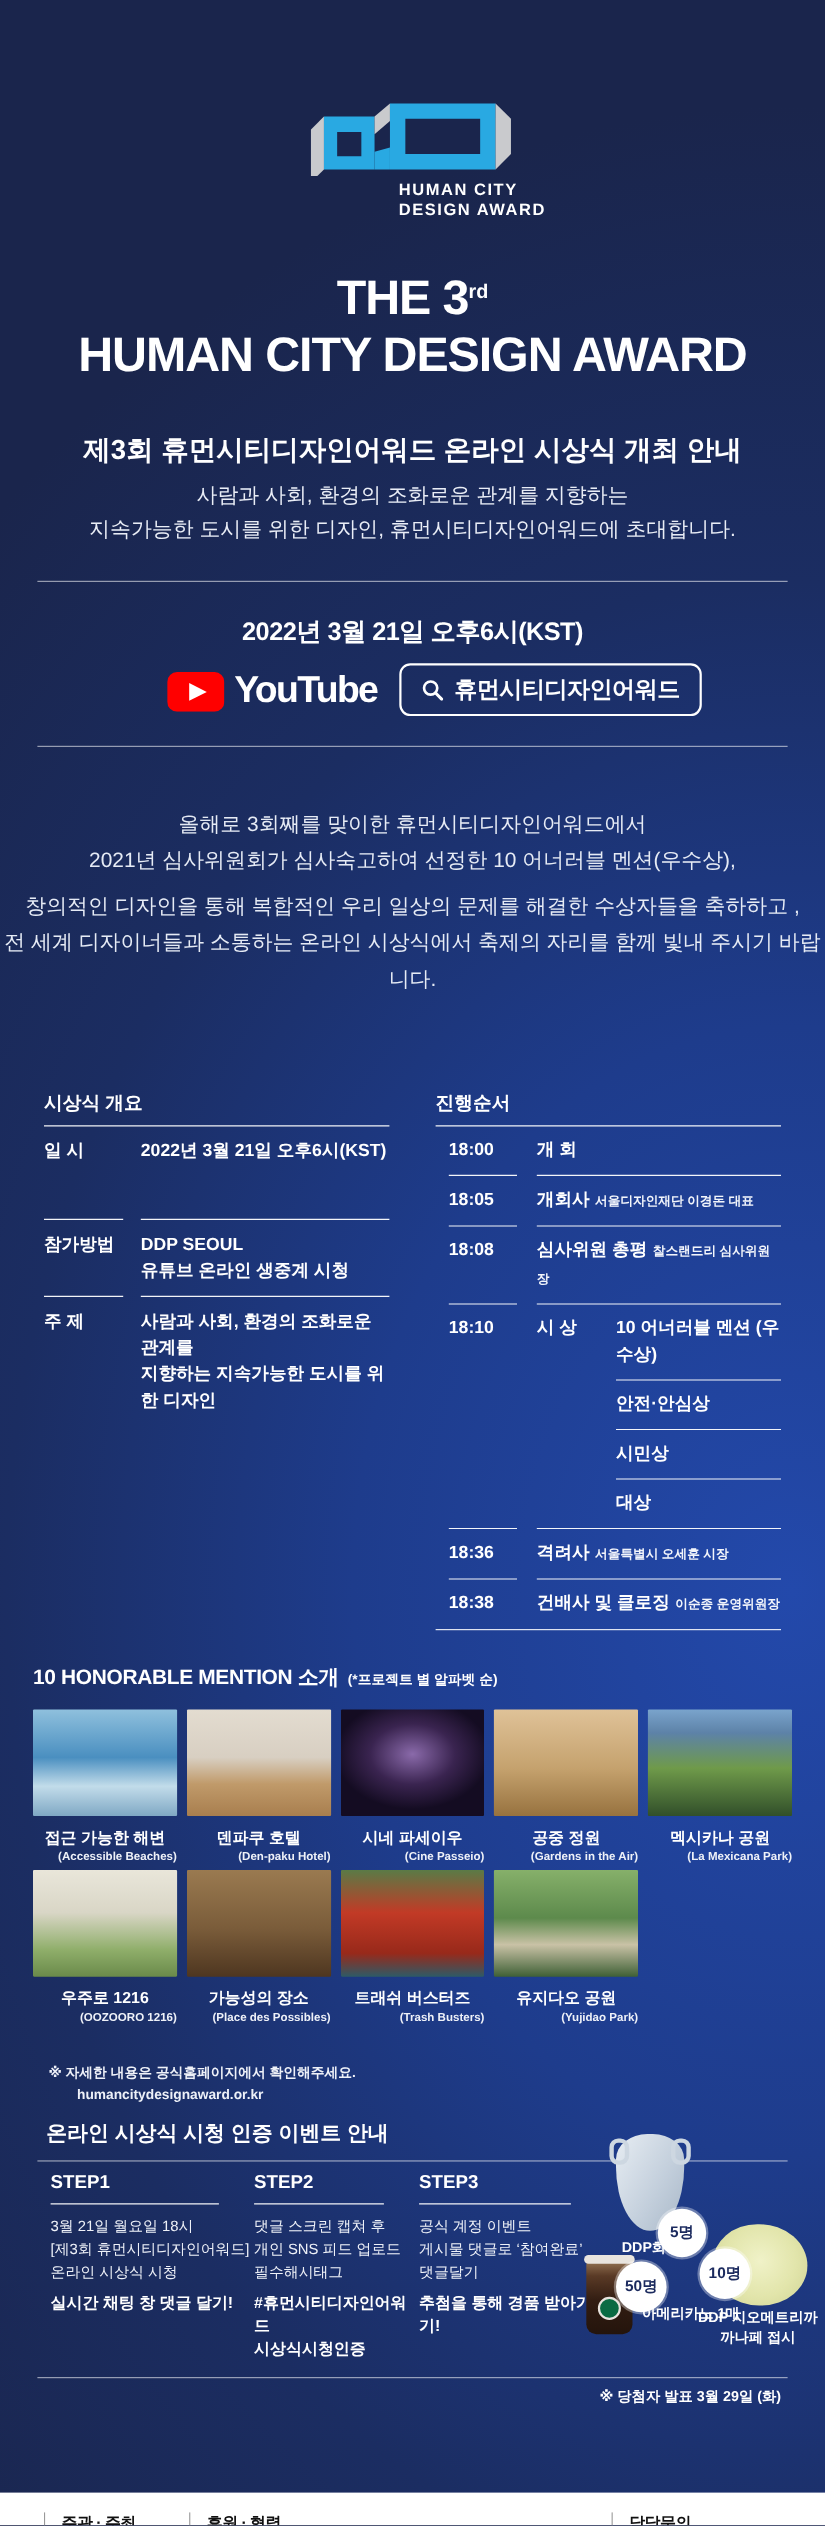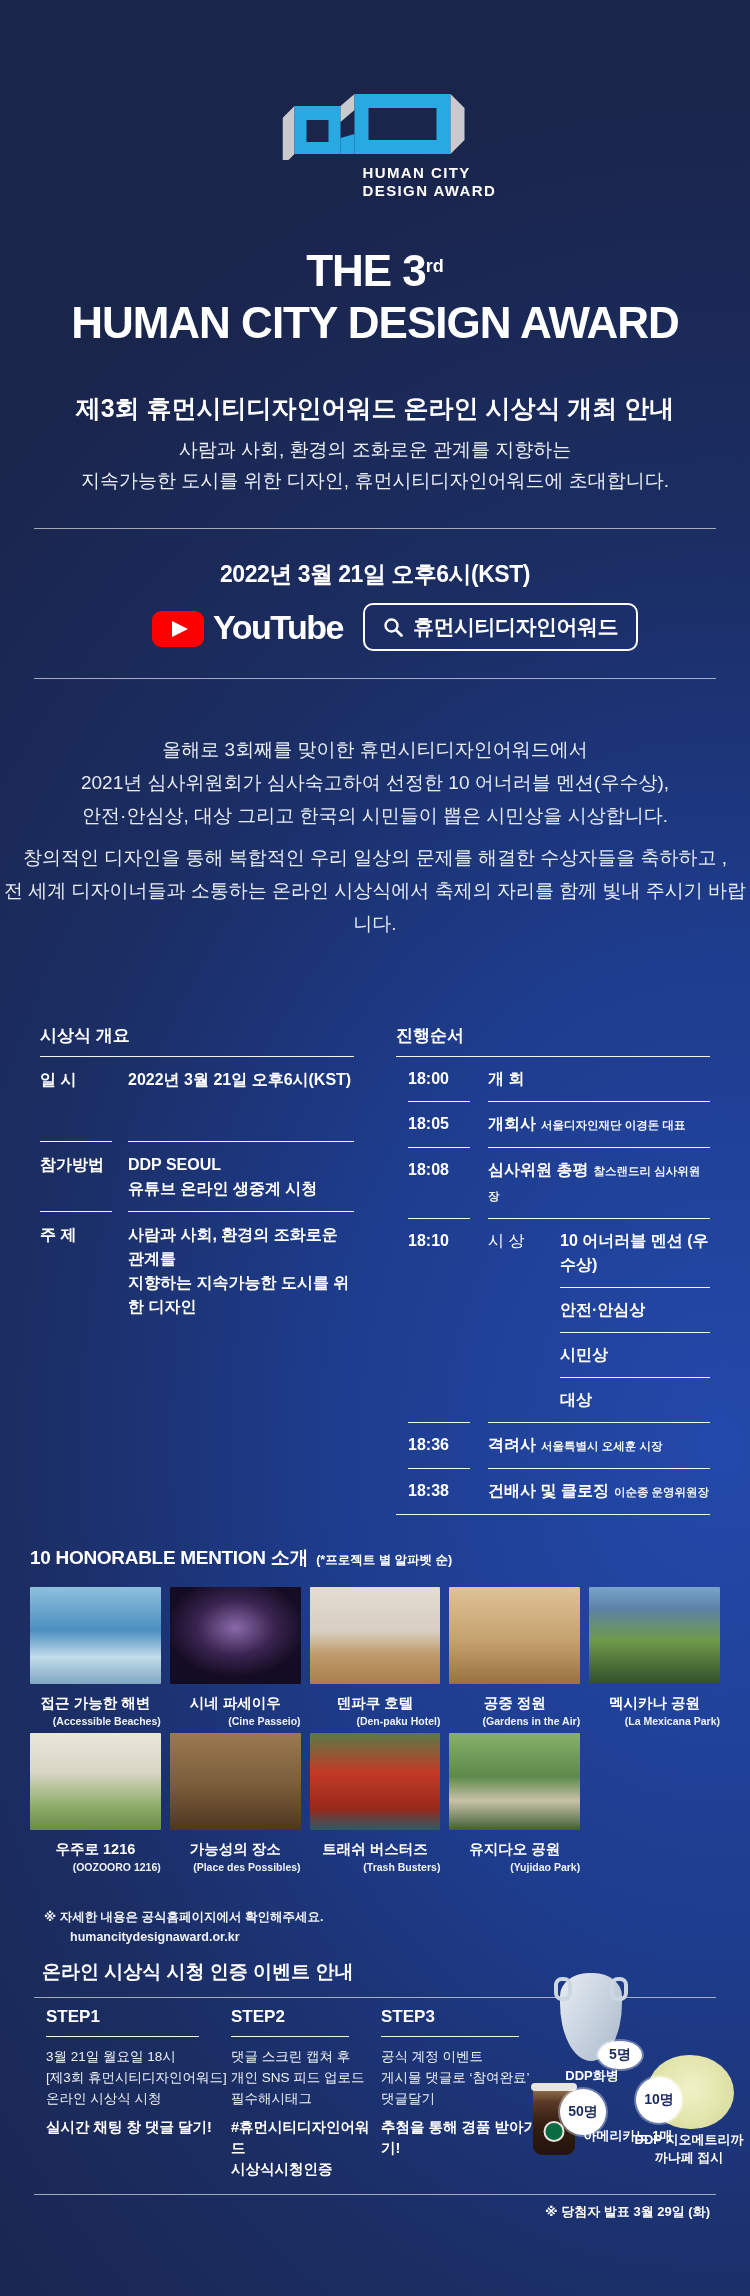--- a/index.html
+++ b/index.html
@@ -44,21 +44,21 @@
   .orow.tall{min-height:84px;}
   .orow.mid{min-height:70px;}
   .orow.bordered .lbl,.orow.bordered .val{border-top:1px solid rgba(255,255,255,.95);}
   .srow{display:flex;gap:18px;margin-left:12px;}
   .srow .time{width:62px;flex:none;font-size:16px;font-weight:bold;padding:10px 0;line-height:24px;}
   .srow .body{flex:1;padding:10px 0;line-height:24px;}
   .srow.bordered .time,.srow.bordered .body{border-top:1px solid rgba(255,255,255,.95);}
   .srow .t{font-size:16px;font-weight:bold;}
   .srow .sub{font-size:11.5px;font-weight:600;margin-left:5px;color:#f2f5fb;}
   .aw{display:flex;gap:16px;padding:0;}
-  .aw-title{width:56px;flex:none;font-size:16px;font-weight:normal;padding-top:10px;}
+  .aw-title{width:56px;flex:none;font-size:16px;font-weight:bold;padding-top:10px;}
   .aw-items{flex:1;}
   .aw-item{font-size:16px;font-weight:bold;padding:10px 0;line-height:24px;}
   .aw-item + .aw-item{border-top:1px solid rgba(255,255,255,.95);}
   .sch-end{height:1px;background:rgba(255,255,255,.95);}
   
   .mentions{margin-top:30px;padding:0 30px;}
   .m-head{font-size:19px;font-weight:bold;letter-spacing:-0.3px;}
   .m-head .note{font-size:12.5px;font-weight:bold;margin-left:8px;letter-spacing:0;}
   .m-grid{margin-top:16px;display:grid;grid-template-columns:repeat(5,1fr);gap:6px 9px;}
   .m-card{text-align:center;}
@@ -92,21 +92,21 @@
   .prizes{position:absolute;top:0;left:0;width:100%;height:100%;pointer-events:none;}
   .vase{position:absolute;left:560px;top:14px;width:62px;height:88px;background:linear-gradient(120deg,#e7edf3 0%,#c2cedb 60%,#a9b8c8 100%);border-radius:46% 46% 50% 50% / 26% 26% 66% 66%;}
   .vase::before,.vase::after{content:"";position:absolute;top:4px;width:10px;height:16px;border:4px solid #cdd7e1;border-radius:8px;}
   .vase::before{left:-6px;}
   .vase::after{right:-6px;}
   .plate{position:absolute;left:648px;top:96px;width:86px;height:74px;background:radial-gradient(circle at 50% 45%,#f0f2c8 0%,#e2e5ab 55%,#cfd394 100%);border-radius:48% 52% 50% 50%;}
   .cup{position:absolute;left:533px;top:128px;width:42px;height:68px;border-radius:5px 5px 9px 9px;background:linear-gradient(180deg,#9a7a58 0%,#5a3a26 22%,#321d12 55%,#24140c 100%);}
   .cup .cap{position:absolute;top:-4px;left:-2px;right:-2px;height:8px;background:#e8e4de;border-radius:4px;}
   .cup .logo{position:absolute;left:50%;top:34px;transform:translateX(-50%);width:17px;height:17px;border-radius:50%;background:#0a6b43;border:2px solid #e8e4de;}
   .badge{position:absolute;background:#fff;border-radius:50%;display:flex;align-items:center;justify-content:center;color:#1b2a5e;font-weight:bold;font-size:14px;box-shadow:0 0 0 2px rgba(255,255,255,.35);}
-  .b5{left:598px;top:82px;width:44px;height:28px;}
+  .b5{left:598px;top:82px;width:44px;height:44px;}
   .b10{left:636px;top:118px;width:46px;height:46px;}
   .b50{left:560px;top:130px;width:46px;height:46px;}
   .prize-name{position:absolute;text-align:center;font-size:13px;font-weight:bold;white-space:pre-line;line-height:18px;}
   .pn-vase{left:548px;top:108px;width:88px;}
   .pn-plate{left:624px;top:172px;width:130px;}
   .pn-cup{left:568px;top:168px;width:120px;}
   
   .footer{background:#fff;color:#111;height:184px;display:flex;padding:18px 0 0 40px;box-sizing:border-box;}
   .f-col{border-left:1px solid #9a9a9a;padding-left:15px;}
   .f-h{font-size:14.5px;font-weight:bold;letter-spacing:-0.5px;}
@@ -160,21 +160,20 @@
         <span class="q">휴먼시티디자인어워드</span>
       </div>
     </div>
   </section>
   <div class="hr"></div>
 
   <section class="intro">
     <div class="p1">
       <div class="ln">올해로 3회째를 맞이한 휴먼시티디자인어워드에서</div>
       <div class="ln">2021년 심사위원회가 심사숙고하여 선정한 10 어너러블 멘션(우수상),</div>
-      <div class="ln">안전·안심상, 대상 그리고 한국의 시민들이 뽑은 시민상을 시상합니다.</div>
     </div>
     <div class="p2">
       <div class="ln">창의적인 디자인을 통해 복합적인 우리 일상의 문제를 해결한 수상자들을 축하하고 ,</div>
       <div class="ln">전 세계 디자이너들과 소통하는 온라인 시상식에서 축제의 자리를 함께 빛내 주시기 바랍니다.</div>
     </div>
   </section>
 
   <section class="overview">
     <div class="ov-col">
       <div class="sec-h">시상식 개요</div>
@@ -235,28 +234,28 @@
 
   <section class="mentions">
     <div class="m-head"><span>10 HONORABLE MENTION 소개</span><span class="note">(*프로젝트 별 알파벳 순)</span></div>
     <div class="m-grid">
       <div class="m-card">
           <div class="m-photo ph1"></div>
           <div class="m-kr">접근 가능한 해변</div>
           <div class="m-en">(Accessible Beaches)</div>
         </div>
       <div class="m-card">
+          <div class="m-photo ph3"></div>
+          <div class="m-kr">덴파쿠 호텔</div>
+          <div class="m-en">(Den-paku Hotel)</div>
+        </div>
+      <div class="m-card">
           <div class="m-photo ph2"></div>
           <div class="m-kr">시네 파세이우</div>
           <div class="m-en">(Cine Passeio)</div>
-        </div>
-      <div class="m-card">
-          <div class="m-photo ph3"></div>
-          <div class="m-kr">덴파쿠 호텔</div>
-          <div class="m-en">(Den-paku Hotel)</div>
         </div>
       <div class="m-card">
           <div class="m-photo ph4"></div>
           <div class="m-kr">공중 정원</div>
           <div class="m-en">(Gardens in the Air)</div>
         </div>
       <div class="m-card">
           <div class="m-photo ph6"></div>
           <div class="m-kr">멕시카나 공원</div>
           <div class="m-en">(La Mexicana Park)</div>

